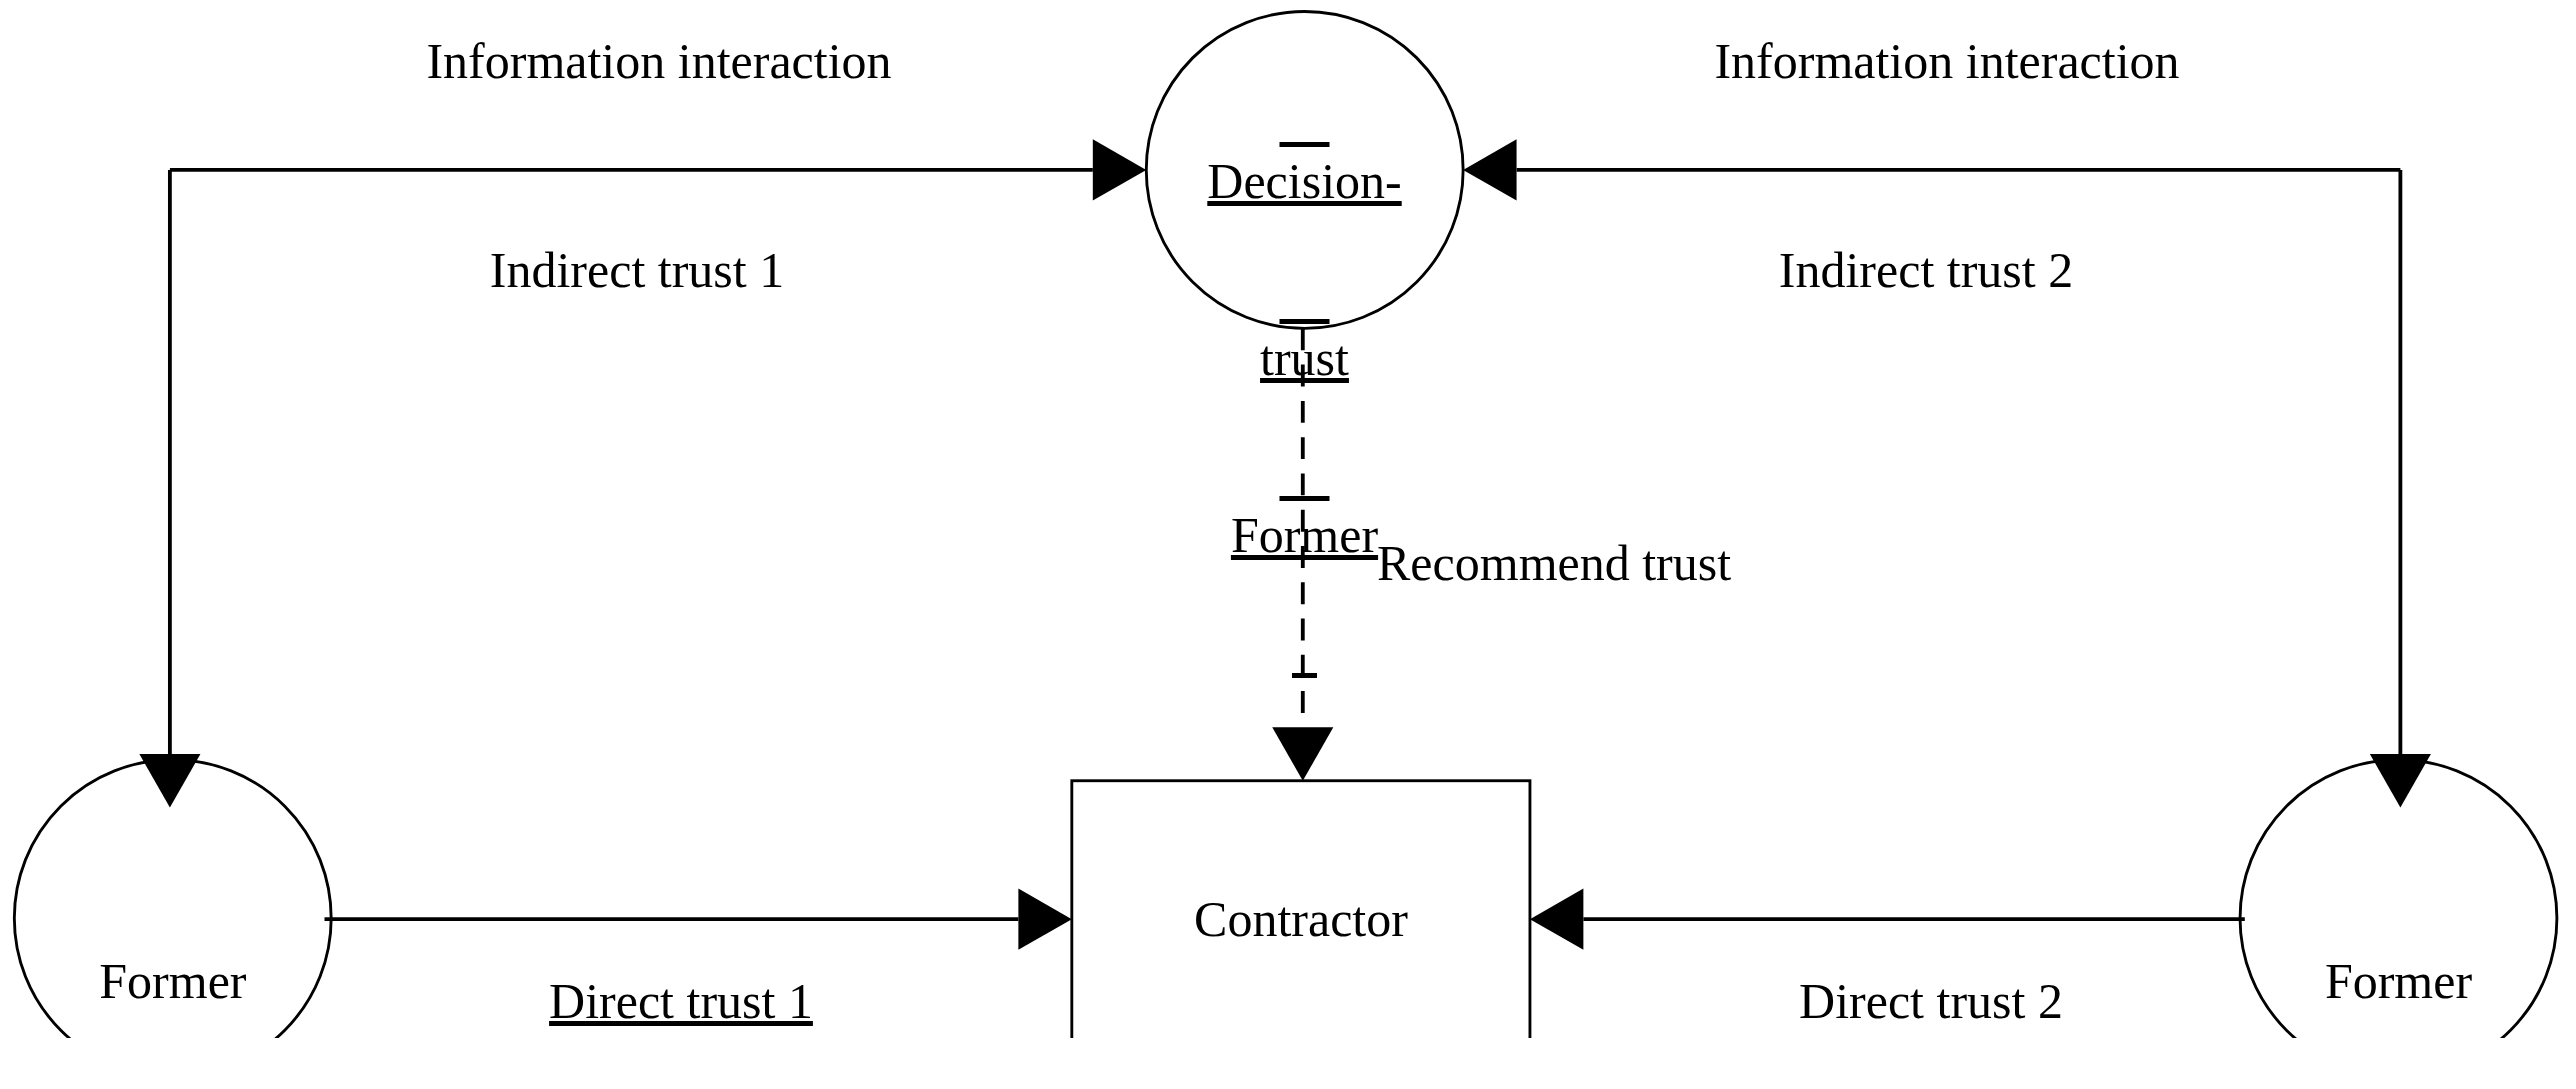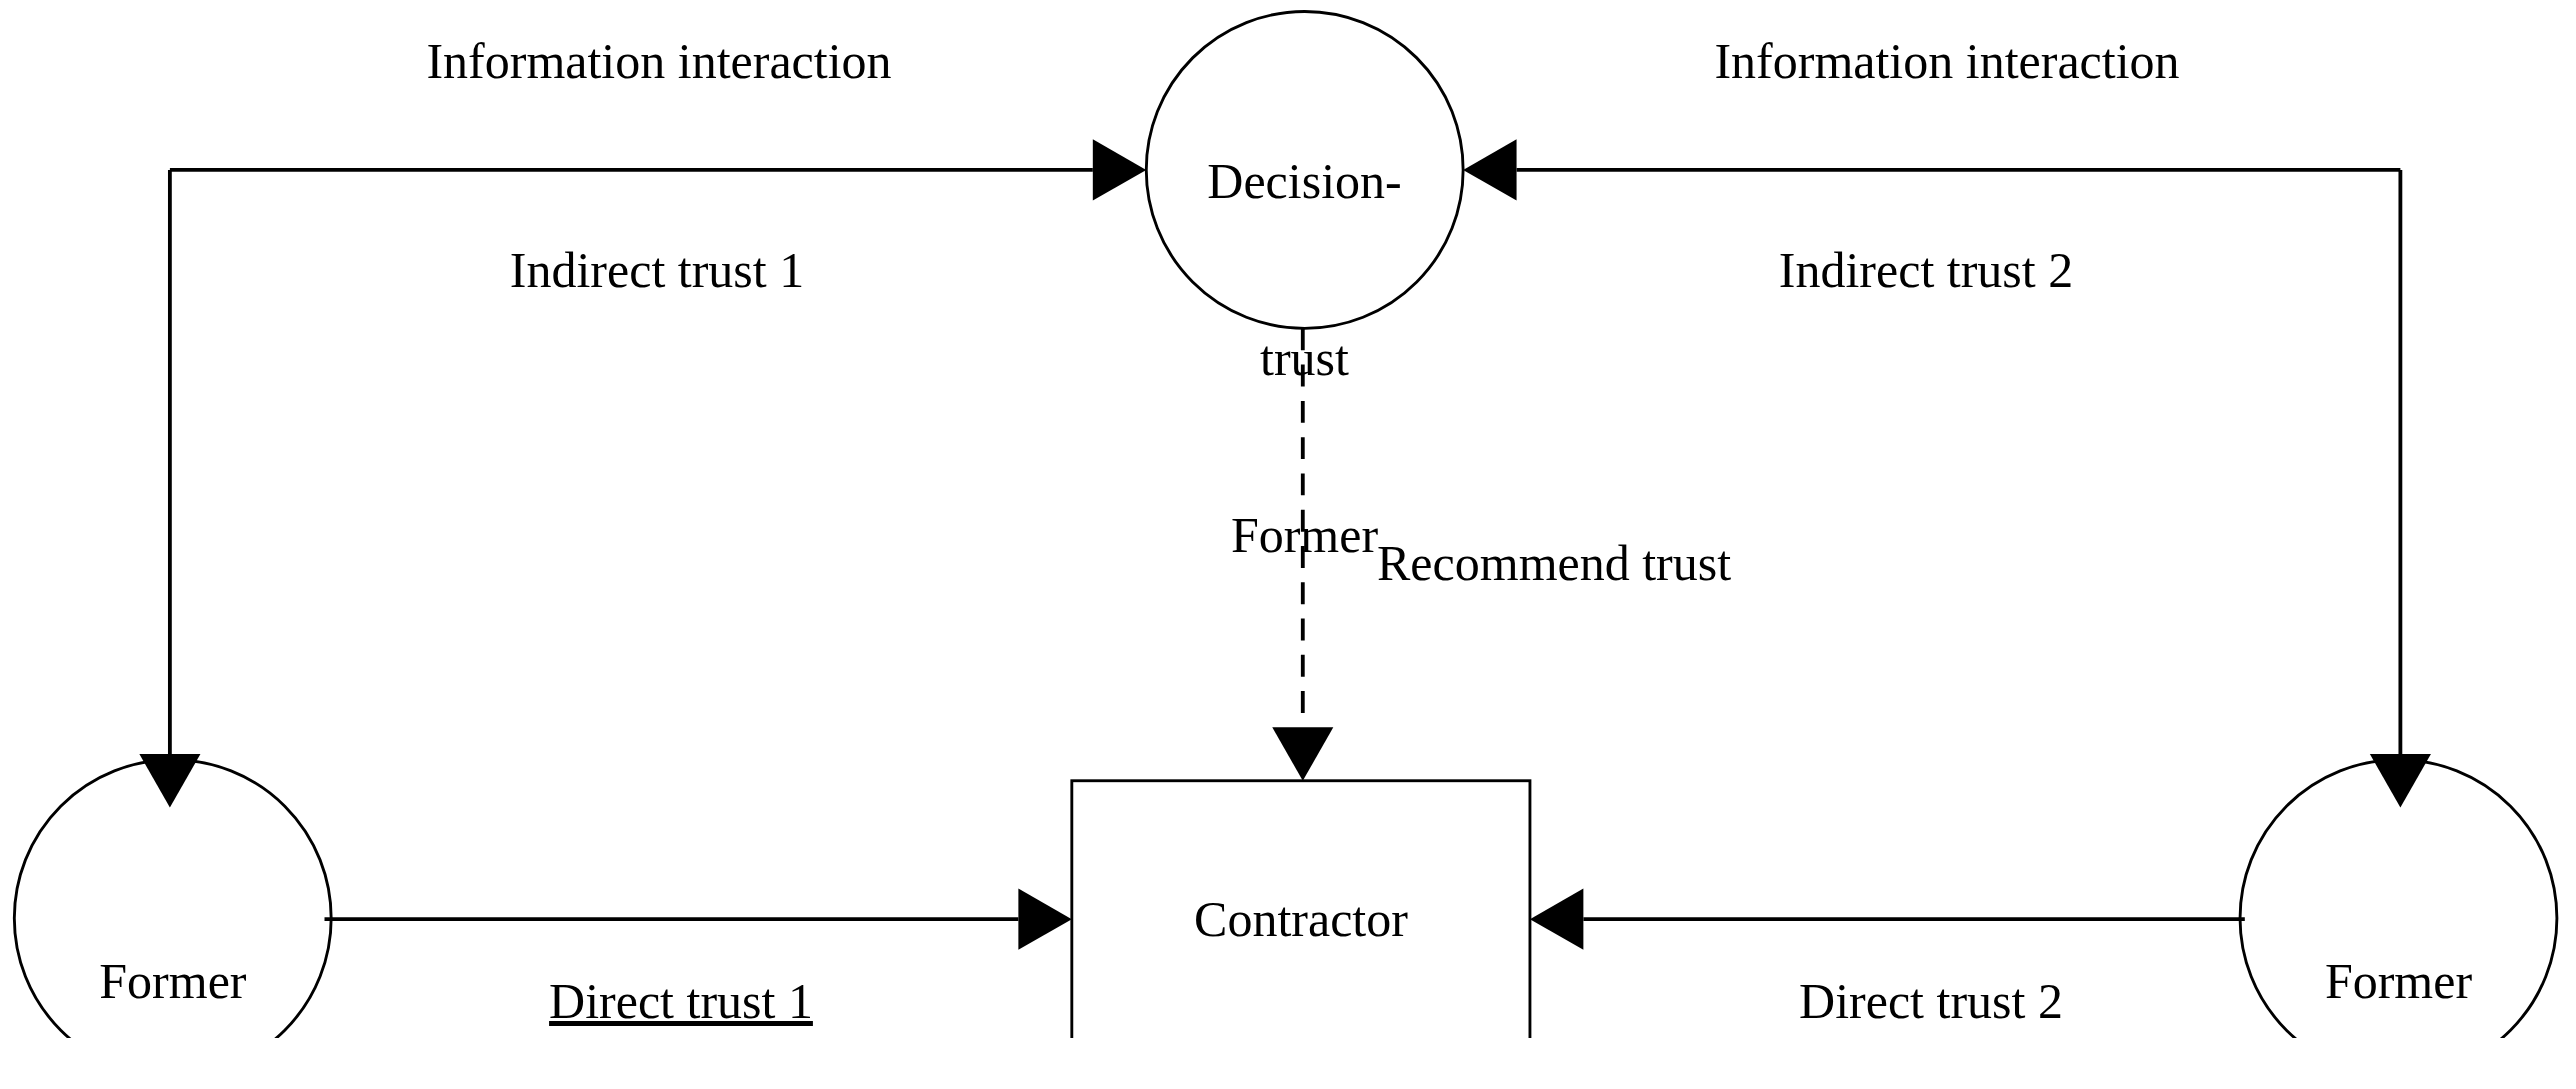--- a/index.html
+++ b/index.html
@@ -33,27 +33,27 @@
     pointer-events: none;
   }
   .edge-label {
     font-size: 50px;
   }
   .node-label {
     font-size: 50px;
   }
   .lbl-info-left   { left: 363px;  top: 32px;  width: 592px; }
   .lbl-info-right  { left: 1651px; top: 32px;  width: 592px; }
-  .lbl-ind-1       { left: 466px;  top: 241px; width: 382px; font-family: Liberation Serif, serif; }
+  .lbl-ind-1       { left: 446px;  top: 241px; width: 382px; font-family: Liberation Serif, serif; }
   .lbl-ind-2       { left: 1735px; top: 241px; width: 382px; }
   .lbl-recommend   { left: 1353px; top: 534px; width: 363px; text-align: left; margin-left: 24px; }
   .lbl-direct-1    { left: 509px;  top: 972px; width: 344px; text-decoration: underline; }
   .lbl-direct-2    { left: 1759px; top: 972px; width: 344px; }
 
-  .node-dmo        { left: 1145px; top: 34px;  width: 319px; }
+  .node-dmo        { left: 1145px; top: 34px;  width: 319px; text-decoration: underline; }
   .node-fo1        { left: 13.4px;   top: 834px; width: 319px; }
   .node-fo2        { left: 2239px; top: 834px; width: 319px; }
   .node-contractor { left: 1072px; top: 890px; width: 458px; }
 </style>
 </head>
 <body>
 
 <div id="canvas">
 
   <svg id="diagram-svg" viewBox="0 0 2699 1142">

